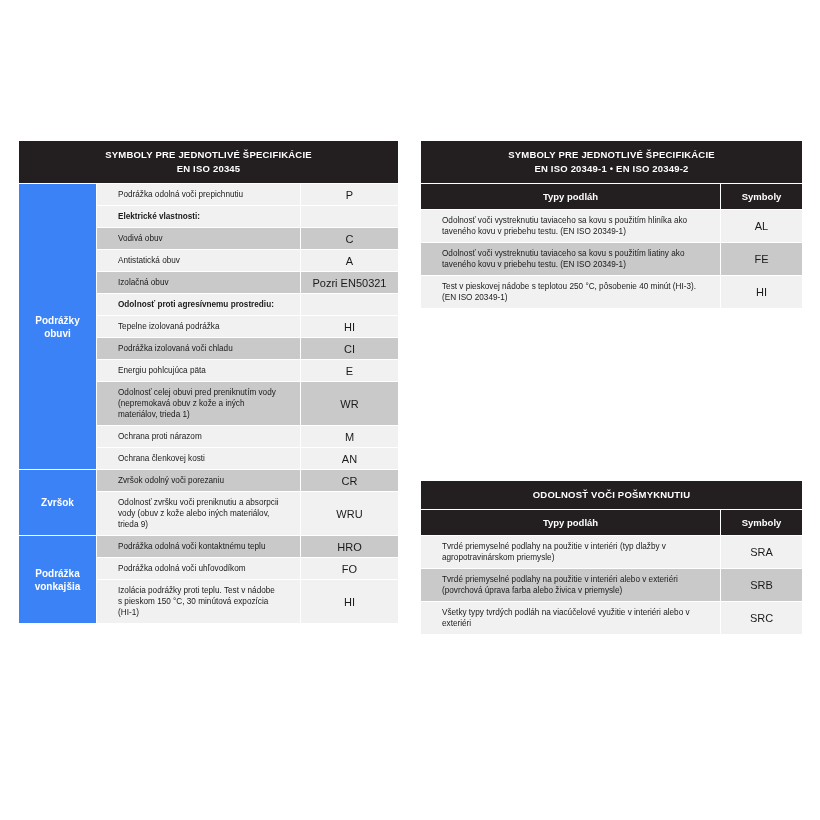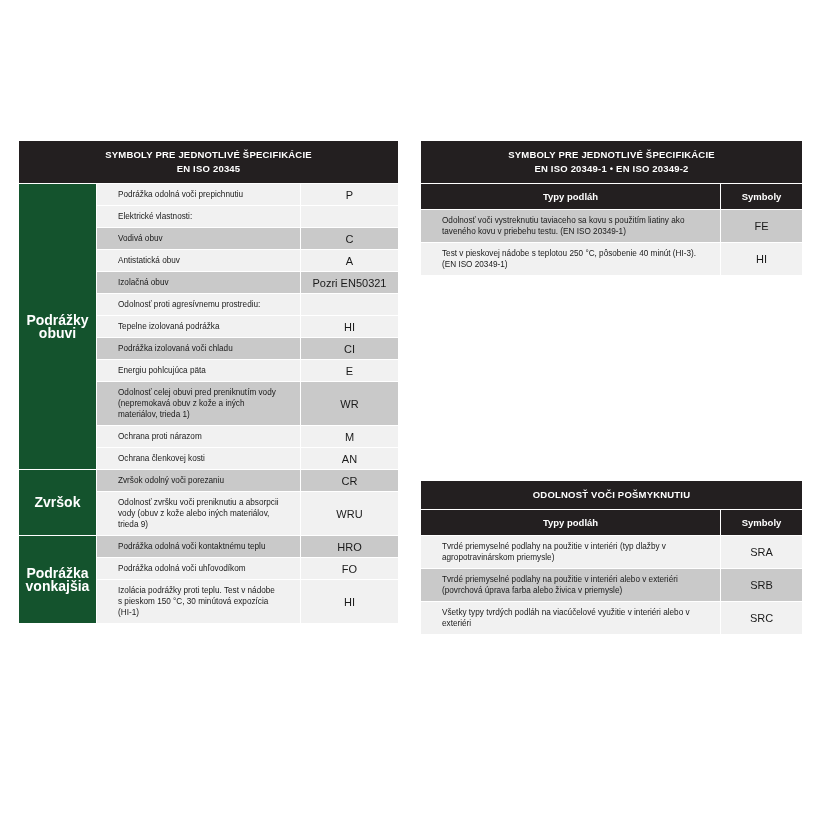--- a/index.html
+++ b/index.html
@@ -39,43 +39,43 @@
     color: #ffffff;
     text-align: center;
     font-weight: bold;
     font-size: 9.5px;
     line-height: 14px;
     letter-spacing: .2px;
     padding: 7px 4px;
   }
 
   .cat {
-    background: #14532d;
+    background: #3b82f6;
     color: #ffffff;
     text-align: center;
     font-weight: bold;
-    font-size: 14px;
+    font-size: 10px;
     line-height: 13px;
   }
 
   .desc {
     font-size: 8.2px;
     line-height: 11px;
     padding: 5px 21px;
     color: #1a1a1a;
   }
   .sym {
     text-align: center;
     font-size: 11px;
     color: #1a1a1a;
     padding: 4px 2px;
   }
   .row-light  { background: #f1f1f1; }
   .row-dark   { background: #c9c9c9; }
-  .bold       { font-weight: normal; margin-left: 32px; }
+  .bold       { font-weight: bold; margin-left: 32px; }
 
   
   #left-table-wrap {
     position: absolute;
     left: 18px;
     top: 140px;
     width: 380px;
   }
   #left-table-wrap col.c1 { width: 78px; }
   #left-table-wrap col.c2 { width: 204px; }
@@ -218,20 +218,24 @@
           <td class="hdr" colspan="2">
             <div>SYMBOLY PRE JEDNOTLIVÉ ŠPECIFIKÁCIE</div>
             <div>EN ISO 20349-1 • EN ISO 20349-2</div>
           </td>
         </tr>
         <tr>
           <td class="th-cell">Typy podláh</td>
           <td class="th-cell">Symboly</td>
         </tr>
         <tr>
+          <td class="desc row-light">Odolnosť voči vystreknutiu taviaceho sa kovu s použitím hliníka ako taveného kovu v priebehu testu. (EN ISO 20349-1)</td>
+          <td class="sym row-light">AL</td>
+        </tr>
+        <tr>
           <td class="desc row-dark">Odolnosť voči vystreknutiu taviaceho sa kovu s použitím liatiny ako taveného kovu v priebehu testu. (EN ISO 20349-1)</td>
           <td class="sym row-dark">FE</td>
         </tr>
         <tr>
           <td class="desc row-light">Test v pieskovej nádobe s teplotou 250 °C, pôsobenie 40 minút (HI-3). (EN ISO 20349-1)</td>
           <td class="sym row-light">HI</td>
         </tr>
       </tbody>
     </table>
   </div>

